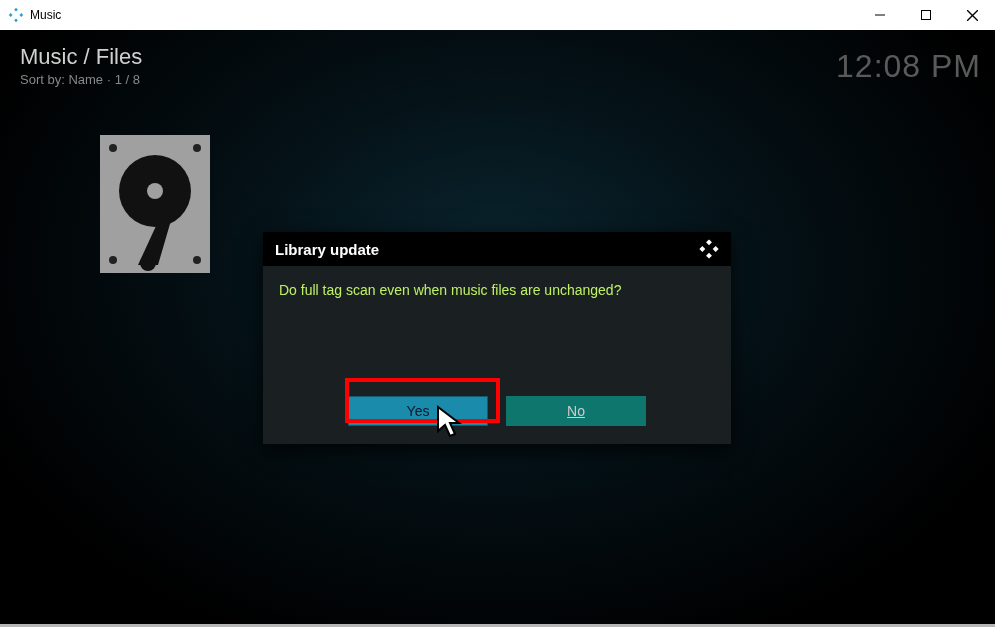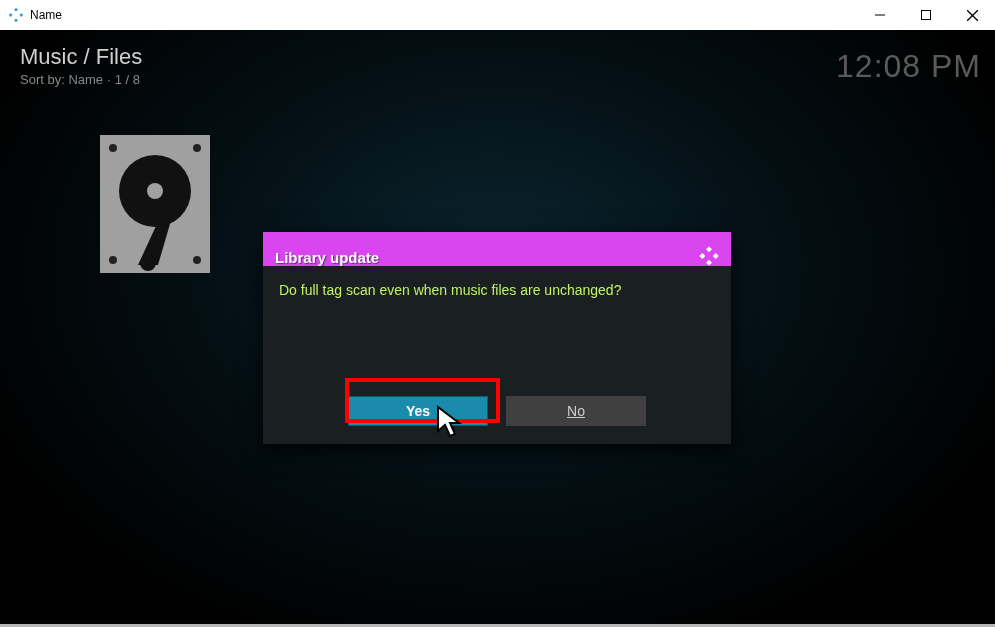--- a/index.html
+++ b/index.html
@@ -89,24 +89,24 @@
     }
     .dialog {
       position: absolute;
       top: 202px;
       left: 263px;
       width: 468px;
       background: #1a1f22;
       box-shadow: 0 6px 20px rgba(0,0,0,0.8);
     }
     .dialog-header {
-      background: #d946ef;
+      background: #000000;
       height: 34px;
       display: flex;
-      align-items: flex-end;
+      align-items: center;
       justify-content: space-between;
       padding: 0 12px;
     }
     .dialog-title {
       color: #fff;
       font-size: 15px;
       font-weight: bold;
       text-shadow: 1px 1px 1px rgba(0,0,0,0.5);
     }
     .dialog-logo {
@@ -129,26 +129,25 @@
       width: 140px;
       height: 30px;
       display: flex;
       align-items: center;
       justify-content: center;
       font-size: 14px;
       color: #ccc;
     }
     .dlg-btn-yes {
       background: #1a8baa;
-      color: #ffffff;
+      color: #0f172a;
       border: 1px solid #0f5c70;
-      font-weight: bold;
     }
     .dlg-btn-no {
-      background: #404040;
+      background: #0f766e;
       text-decoration: underline;
     }
     .highlight-box {
       position: absolute;
       top: 348px;
       left: 345px;
       width: 155px;
       height: 45px;
       border: 4px solid #ff0000;
       pointer-events: none;
@@ -177,21 +176,21 @@
   <span class="titlebar-icon">
     <svg viewBox="0 0 24 24">
       <g fill="#2aa3d0">
         <rect x="10" y="2" width="4" height="4" transform="rotate(45 12 4)"></rect>
         <rect x="2" y="10" width="4" height="4" transform="rotate(45 4 12)"></rect>
         <rect x="18" y="10" width="4" height="4" transform="rotate(45 20 12)"></rect>
         <rect x="10" y="18" width="4" height="4" transform="rotate(45 12 20)"></rect>
       </g>
     </svg>
   </span>
-  <span class="titlebar-title">Name</span>
+  <span class="titlebar-title">Music</span>
   <div class="titlebar-controls">
     <div class="titlebar-btn">
       <svg width="10" height="10" viewBox="0 0 10 10">
           <line x1="0" y1="5" x2="10" y2="5" stroke="#000" stroke-width="1"></line>
         </svg>
     </div>
     <div class="titlebar-btn">
       <svg width="10" height="10" viewBox="0 0 10 10">
           <rect x="0.5" y="0.5" width="9" height="9" fill="none" stroke="#000" stroke-width="1"></rect>
         </svg>

